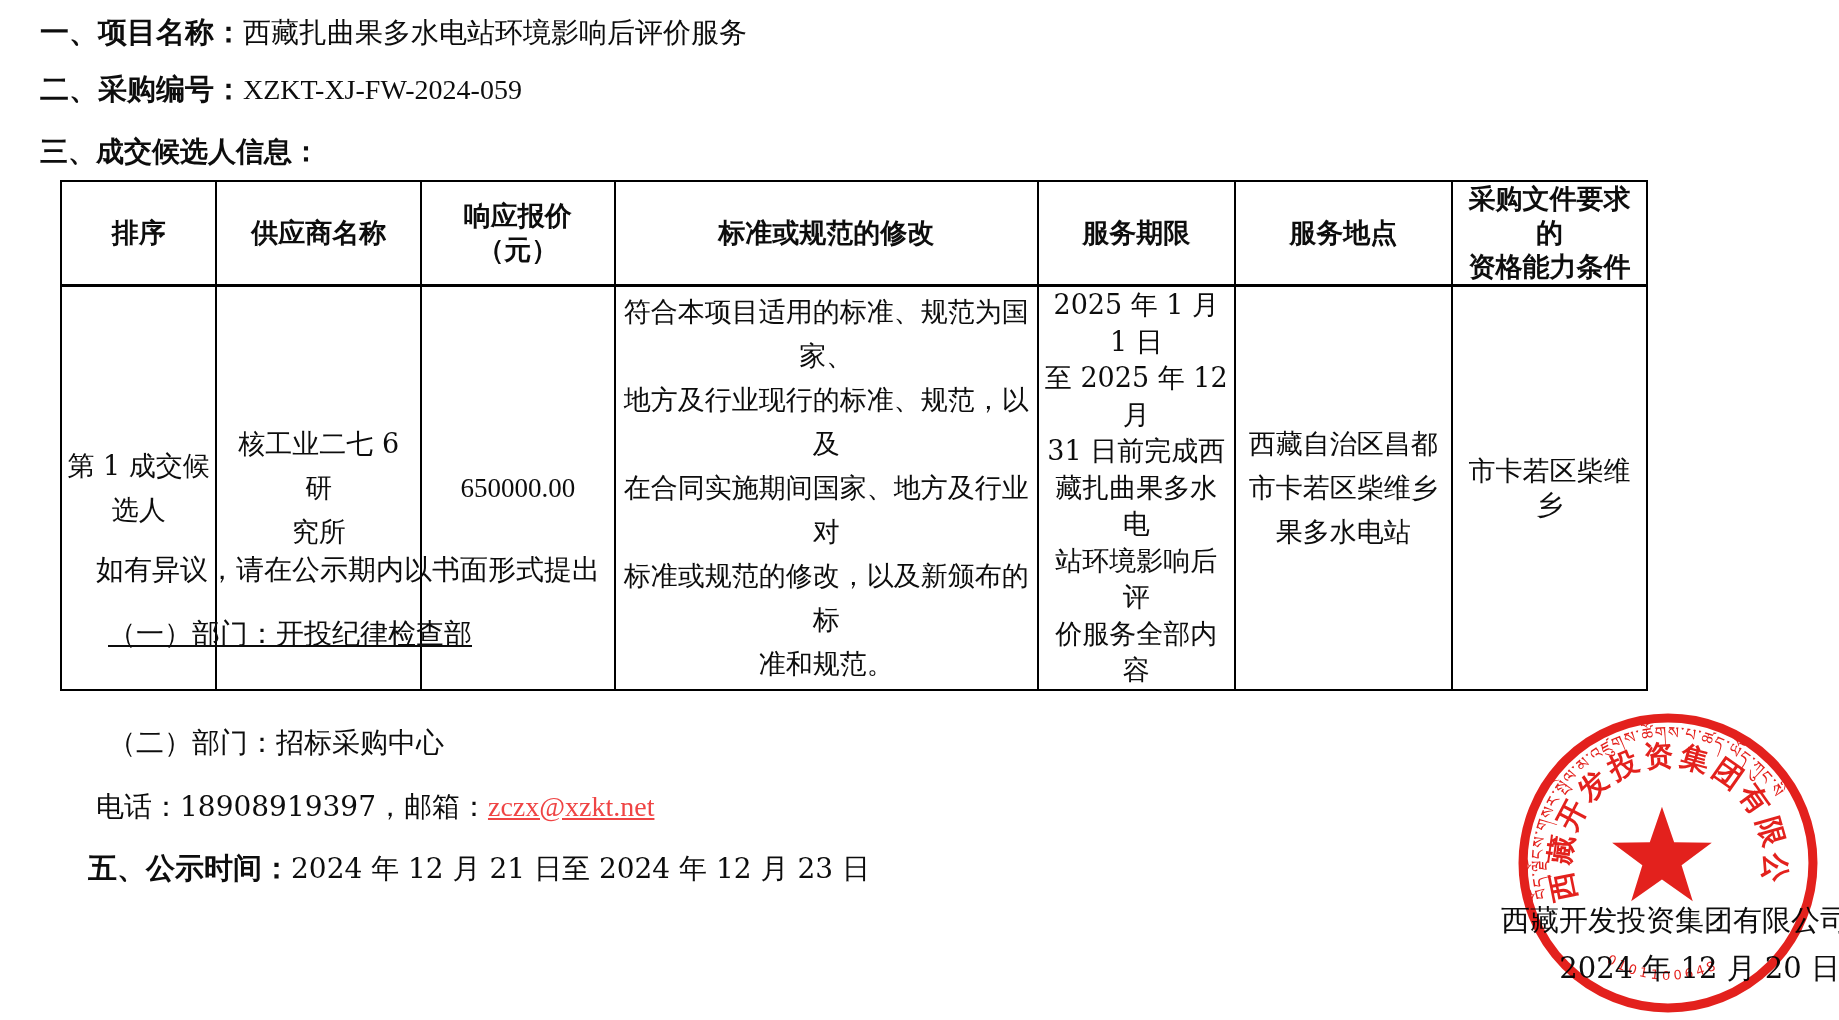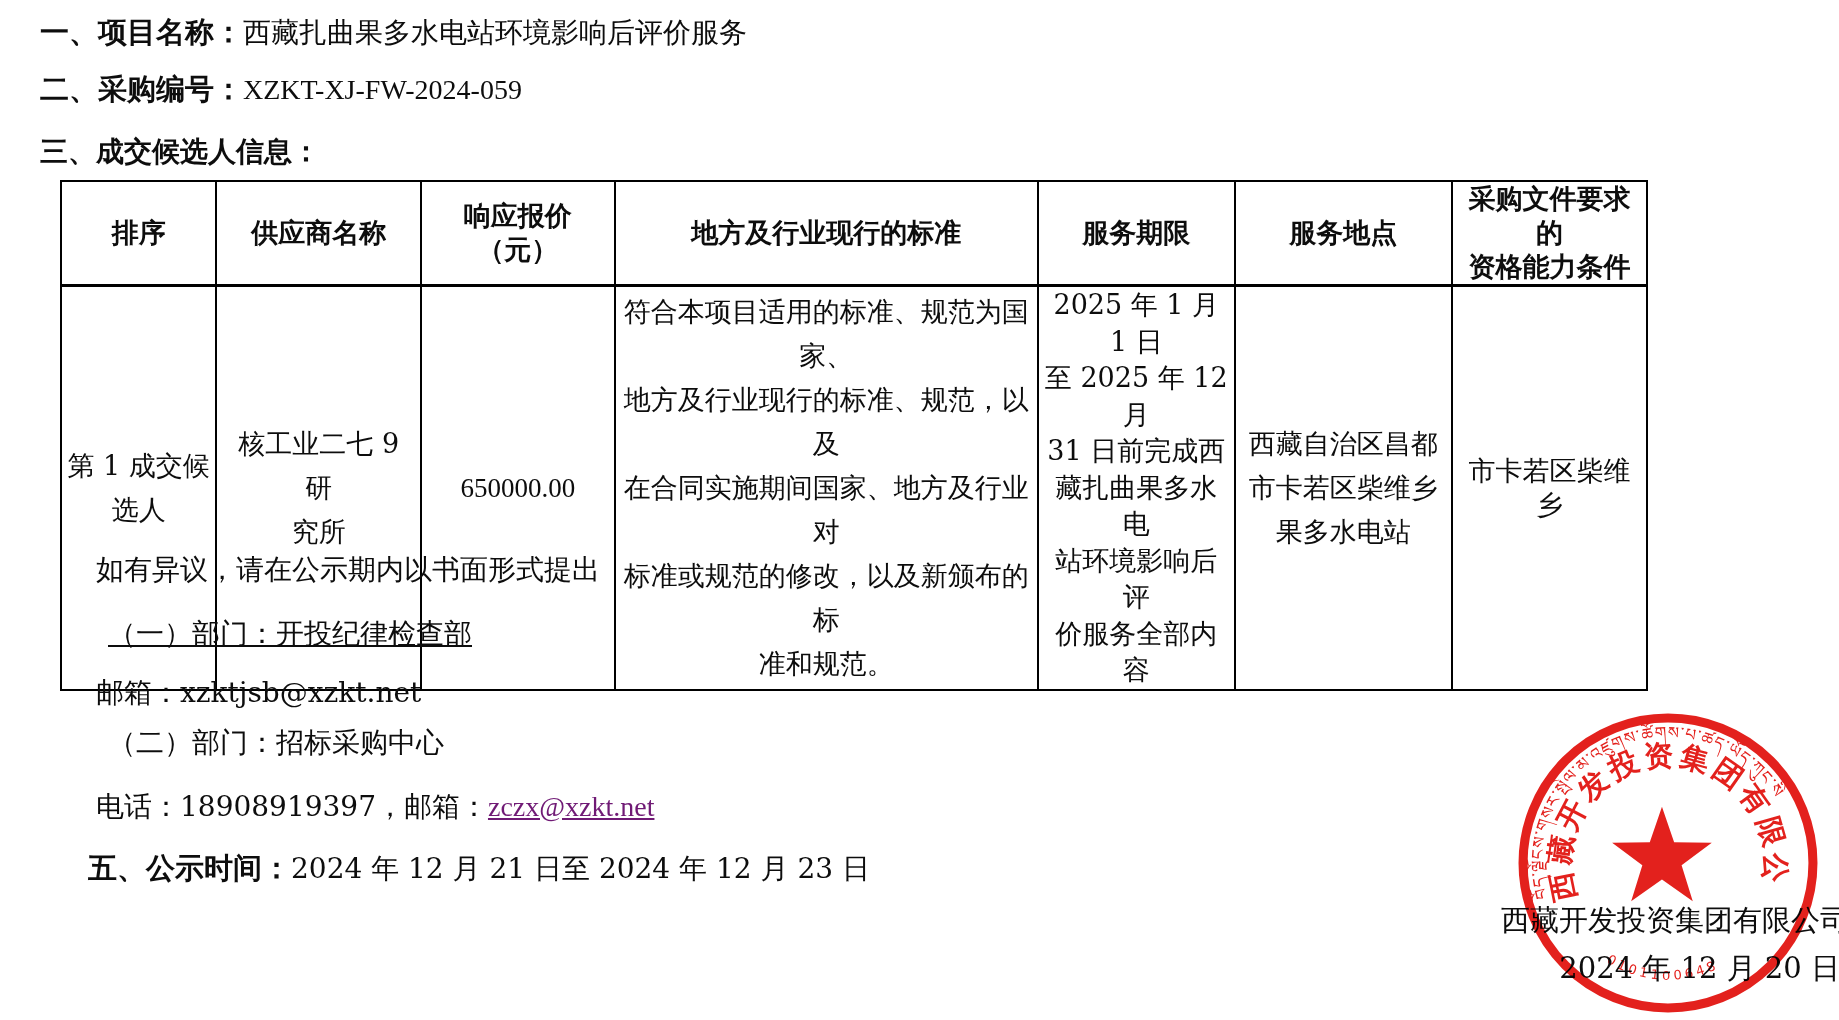--- a/index.html
+++ b/index.html
@@ -47,21 +47,21 @@
   table.cands td{
     font-size:27px;
     white-space:pre-line;
   }
   td.col-rank,td.col-supplier,td.col-location{line-height:44px;}
   td.col-price{line-height:30px;}
   td.col-quality{line-height:44px;}
   td.col-period{line-height:36.5px;}
   td.col-qual{line-height:34px;}
 
-  a.mail-link{color:#701a75;text-decoration:underline;}
+  a.mail-link{color:#ef4444;text-decoration:underline;}
 
   .sig{font-size:29px;white-space:nowrap;text-align:right;}
 
   
   .seal{
     position:absolute;
     left:1484px;top:710px;
     width:304px;height:306px;
     mix-blend-mode:multiply;
     opacity:.95;
@@ -92,32 +92,32 @@
         <col style="width:12.4%">
         <col style="width:13.7%">
         <col style="width:12.3%">
     </colgroup>
     <thead>
       <tr>
         <th>排序</th>
         <th>供应商名称</th>
         <th>响应报价
 （元）</th>
-        <th>地方及行业现行的标准</th>
+        <th>标准或规范的修改</th>
         <th>服务期限</th>
         <th>服务地点</th>
         <th>采购文件要求的
 资格能力条件</th>
       </tr>
     </thead>
     <tbody>
       <tr>
         <td class="col-rank">第 1 成交候
 选人</td>
-        <td class="col-supplier">核工业二七 9 研
+        <td class="col-supplier">核工业二七 6 研
 究所</td>
         <td class="col-price latin">650000.00</td>
         <td class="col-quality">符合本项目适用的标准、规范为国家、
 地方及行业现行的标准、规范，以及
 在合同实施期间国家、地方及行业对
 标准或规范的修改，以及新颁布的标
 准和规范。</td>
         <td class="col-period">2025 年 1 月 1 日
 至 2025 年 12 月
 31 日前完成西
@@ -127,21 +127,20 @@
         <td class="col-location">西藏自治区昌都
 市卡若区柴维乡
 果多水电站</td>
         <td class="col-qual">市卡若区柴维乡</td>
       </tr>
     </tbody>
   </table>
 
   <div class="abs line" style="left:64px;top:553px;">如有异议，请在公示期内以书面形式提出</div>
   <div class="abs line" style="left:76px;top:617px;text-decoration:underline;">（一）部门：开投纪律检查部</div>
-  <div class="abs line" style="left:64px;top:676px;">邮箱：xzktjsb@xzkt.net</div>
   <div class="abs line" style="left:76px;top:726px;">（二）部门：招标采购中心</div>
   <div class="abs line" style="left:64px;top:790px;">
     <span>电话：18908919397，邮箱：</span><a class="mail-link latin" href="#">zczx@xzkt.net</a>
   </div>
 
   <div class="abs line" style="left:56px;top:851px;">
     <span class="h-bold">五、公示时间：</span><span>2024 年 12 月 21 日至 2024 年 12 月 23 日</span>
   </div>
 
   <div class="abs sig" style="right:22px;top:901px;">西藏开发投资集团有限公司</div>

